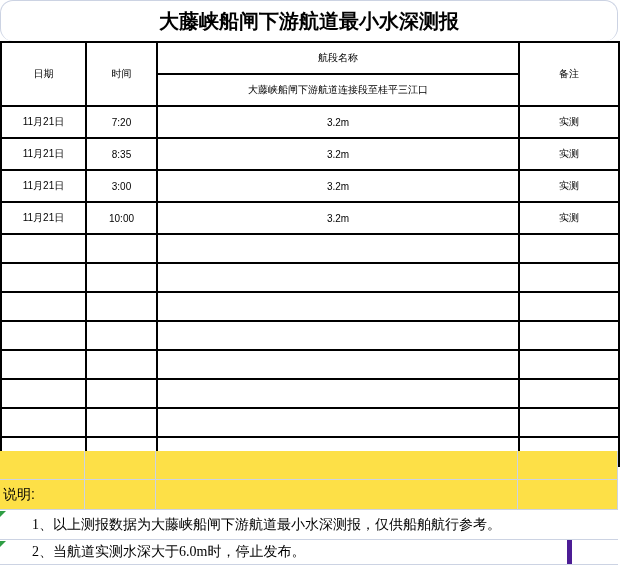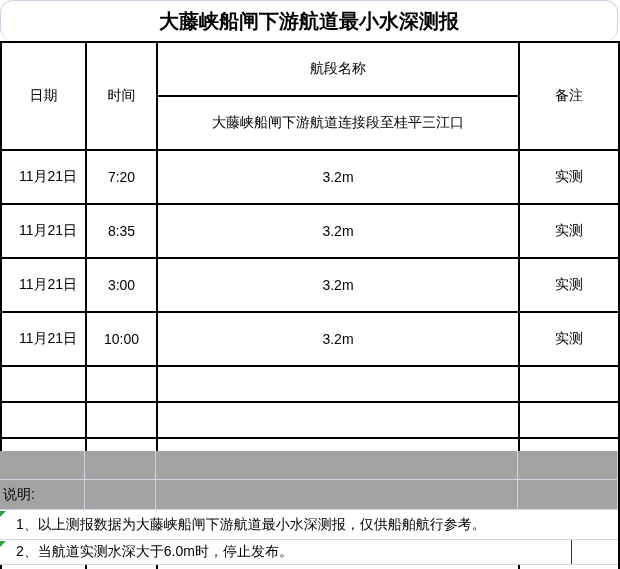--- a/index.html
+++ b/index.html
@@ -33,37 +33,37 @@
     position: absolute;
     top: 41px; left: 0;
     width: 618px;
     border-collapse: collapse;
     table-layout: fixed;
     background: #ffffff;
   }
   table.main th, table.main td {
     border: 2px solid #000000;
     font-weight: normal;
-    font-size: 14px;
+    font-size: 10px;
     text-align: center;
     vertical-align: middle;
-    padding: 17px;
+    padding: 8px;
     white-space: nowrap;
     overflow: hidden;
   }
   tr.hdr1 { height: 27px; }
   tr.hdr2 { height: 16px; }
   tbody tr { height: 29px; }
   
   .grid-row {
     position: absolute; left: 0;
     width: 618px;
     display: flex;
     border-bottom: 1px solid #ccd3e3;
-    background: #a3a3a3;
+    background: #fde047;
   }
   .grid-row .gcell { height: 100%; border-right: 1px solid #ccd3e3; }
   .gc1 { width: 85px; }
   .gc2 { width: 71px; }
   .gc3 { width: 362px; }
   .gc4 { width: 100px; }
   .row-empty  { top: 451px; height: 29px; }
   .row-label  { top: 480px; height: 30px; }
   .row-label .gc1 {
     display: flex; align-items: center;
@@ -72,25 +72,25 @@
   .note-row {
     position: absolute; left: 0;
     width: 618px;
     border-bottom: 1px solid #ccd3e3;
     display: flex; align-items: center;
     font-size: 14px;
     background: #ffffff;
   }
   .note-1 { top: 510px; height: 30px; }
   .note-2 { top: 540px; height: 25px; }
-  .note-text { padding-left: 16px; white-space: nowrap; }
+  .note-text { padding-left: 32px; white-space: nowrap; font-family: Liberation Serif, serif; }
   .note-2 .n2cell {
     width: 572px; height: 100%;
     display: flex; align-items: center;
-    border-right: 1px solid #4c1d95;
+    border-right: 5px solid #4c1d95;
   }
   .err-tri {
     position: absolute;
     top: 1px; left: 0;
     width: 0; height: 0;
     border-top: 6px solid #2f9e44;
     border-right: 6px solid transparent;
   }
 </style>
 </head>

